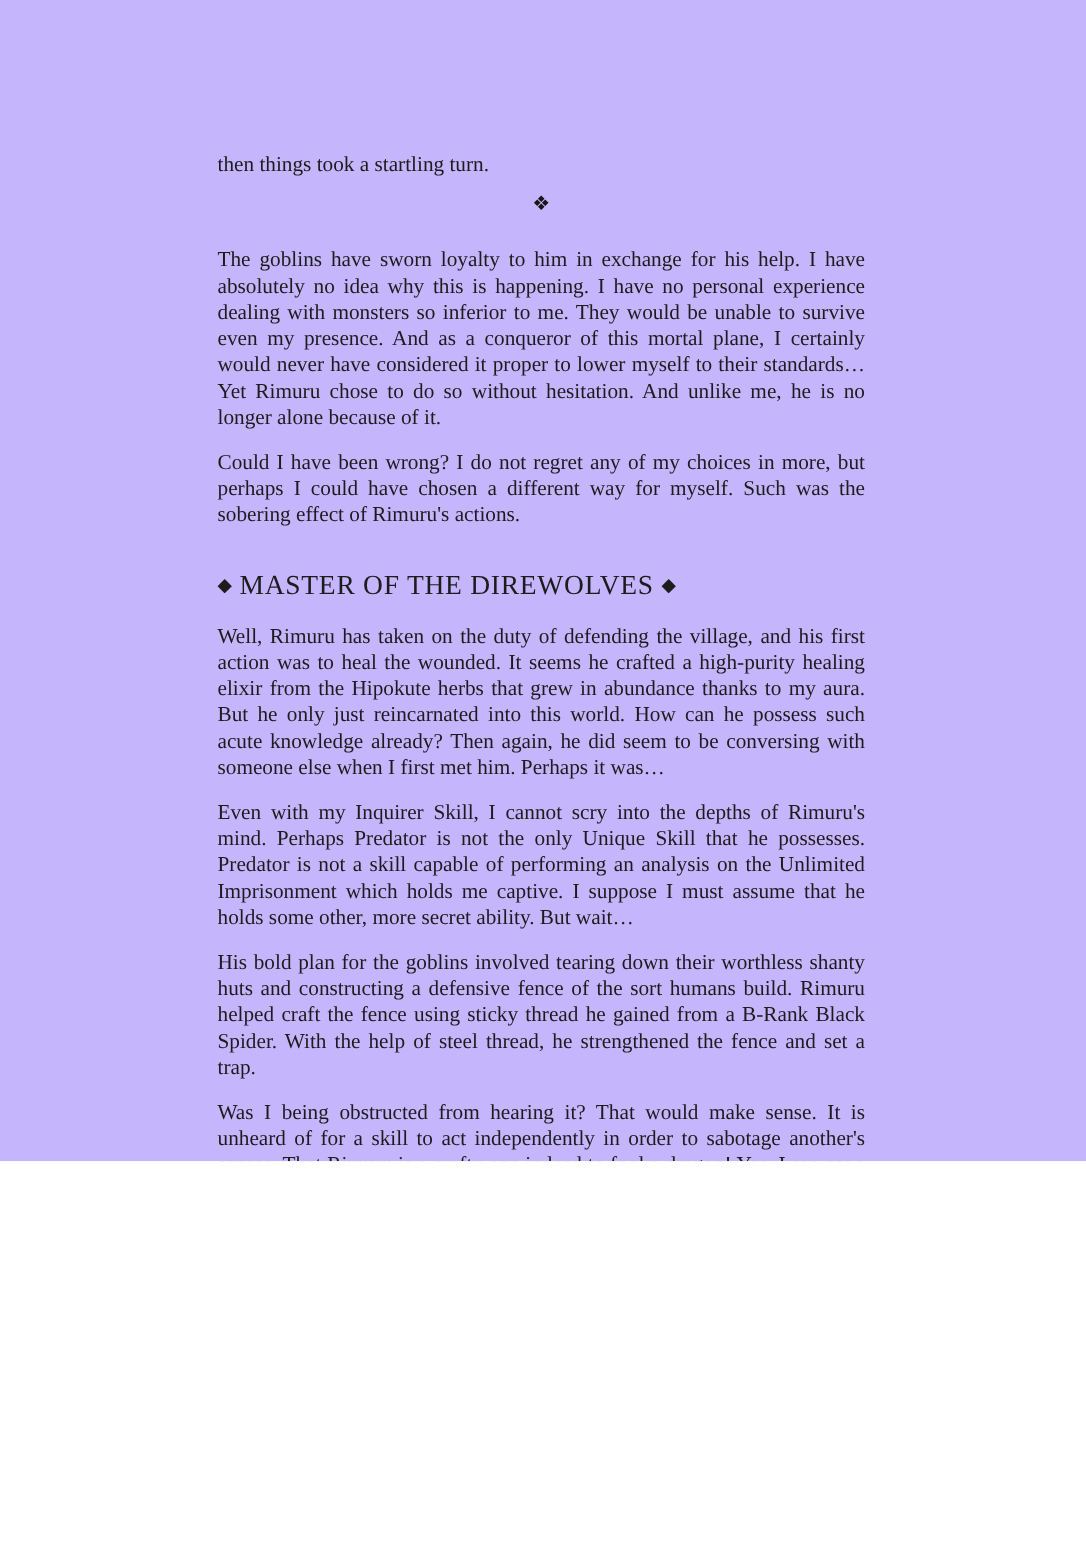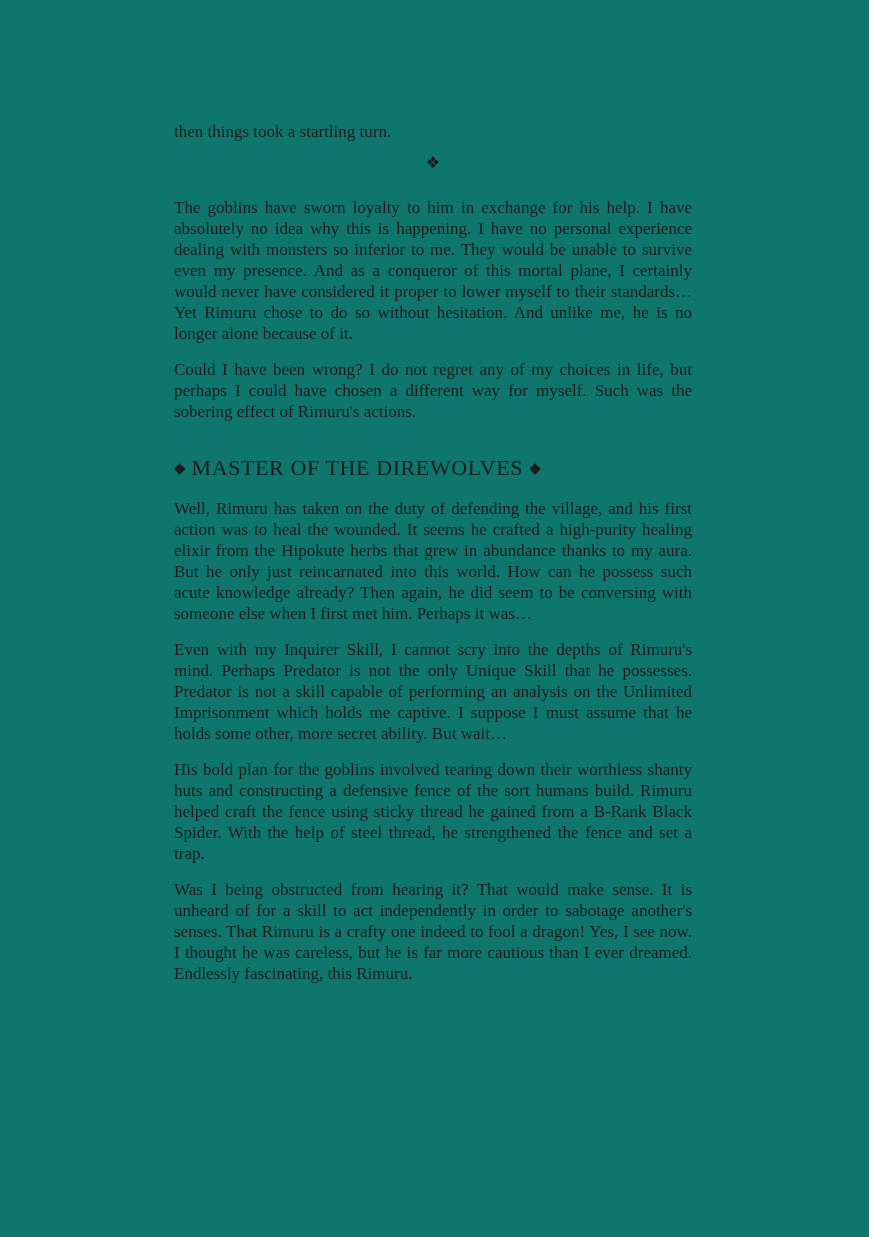--- a/index.html
+++ b/index.html
@@ -3,22 +3,22 @@
 <meta charset="utf-8">
 <style>
   html, body {
     margin: 0;
     padding: 0;
     background: #ffffff;
   }
   .page {
     position: relative;
     width: 869px;
-    height: 1237px;
-    background: #0f766e;
+    height: 929px;
+    background: #c4b5fd;
     overflow: hidden;
   }
   .content {
     position: absolute;
     left: 174px;
     top: 121px;
     width: 518px;
     font-family: "Liberation Serif", serif;
     font-size: 17px;
     line-height: 21px;
@@ -66,21 +66,21 @@
 
 <div class="page">
   <div class="content">
 
     <p class="para first-line">then things took a startling turn.</p>
 
     <div class="scene-break">❖</div>
 
     <p class="para">The goblins have sworn loyalty to him in exchange for his help. I have absolutely no idea why this is happening. I have no personal experience dealing with monsters so inferior to me. They would be unable to survive even my presence. And as a conqueror of this mortal plane, I certainly would never have considered it proper to lower myself to their standards… Yet Rimuru chose to do so without hesitation. And unlike me, he is no longer alone because of it.</p>
 
-    <p class="para">Could I have been wrong? I do not regret any of my choices in life, but perhaps I could have chosen a different way for myself. Such was the sobering effect of Rimuru's actions.</p>
+    <p class="para">Could I have been wrong? I do not regret any of my choices in more, but perhaps I could have chosen a different way for myself. Such was the sobering effect of Rimuru's actions.</p>
 
     <h2 class="section-heading"><span class="diamond left">◆</span><span>MASTER OF THE DIREWOLVES</span><span class="diamond right">◆</span></h2>
 
     <p class="para">Well, Rimuru has taken on the duty of defending the village, and his first action was to heal the wounded. It seems he crafted a high-purity healing elixir from the Hipokute herbs that grew in abundance thanks to my aura. But he only just reincarnated into this world. How can he possess such acute knowledge already? Then again, he did seem to be conversing with someone else when I first met him. Perhaps it was…</p>
 
     <p class="para">Even with my Inquirer Skill, I cannot scry into the depths of Rimuru's mind. Perhaps Predator is not the only Unique Skill that he possesses. Predator is not a skill capable of performing an analysis on the Unlimited Imprisonment which holds me captive. I suppose I must assume that he holds some other, more secret ability. But wait…</p>
 
 
     <p class="para">His bold plan for the goblins involved tearing down their worthless shanty huts and constructing a defensive fence of the sort humans build. Rimuru helped craft the fence using sticky thread he gained from a B-Rank Black Spider. With the help of steel thread, he strengthened the fence and set a trap.</p>
 

